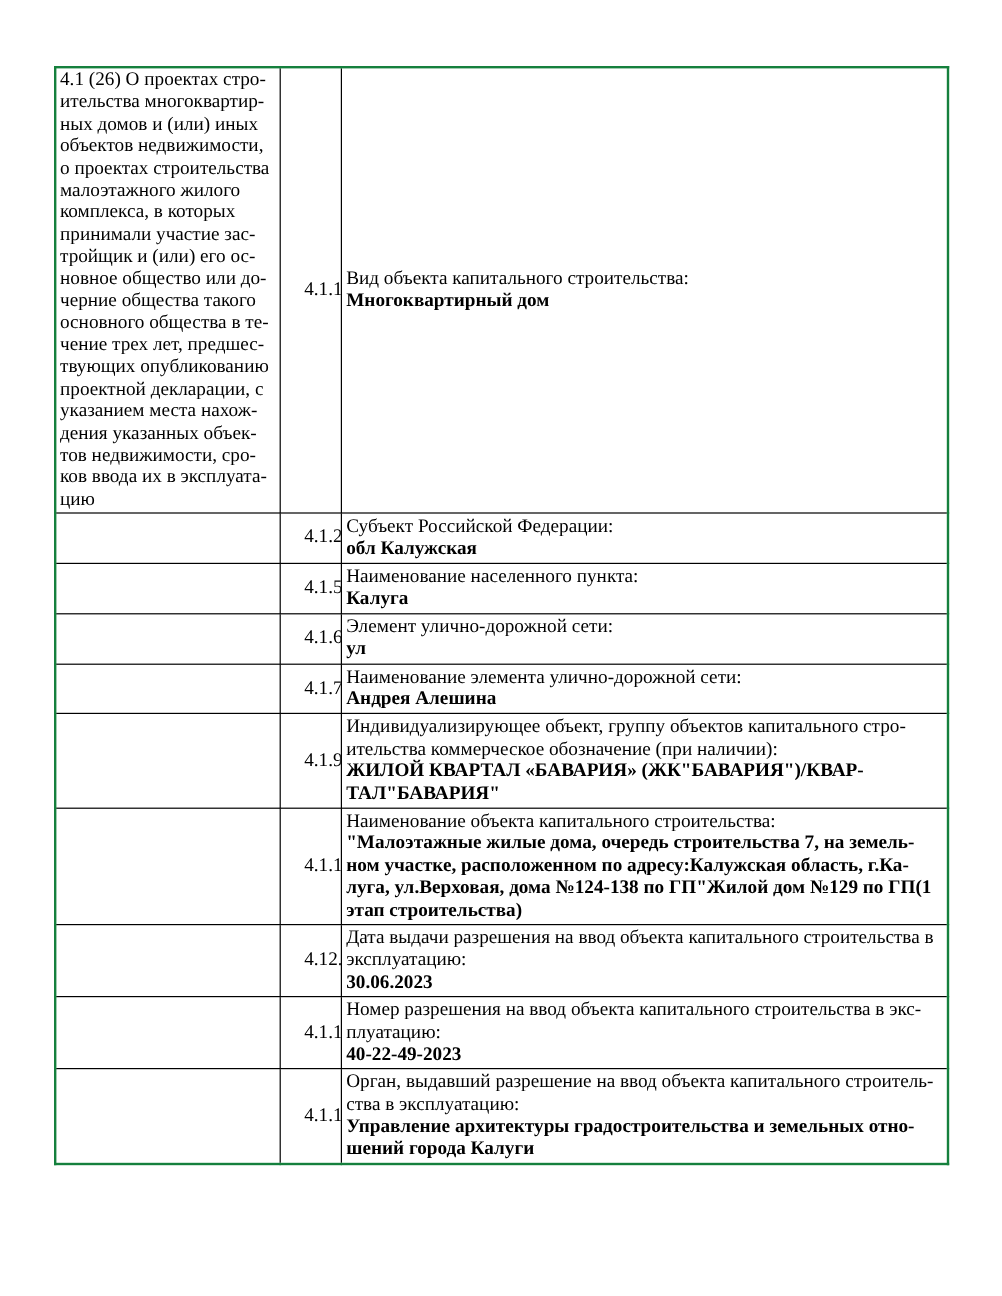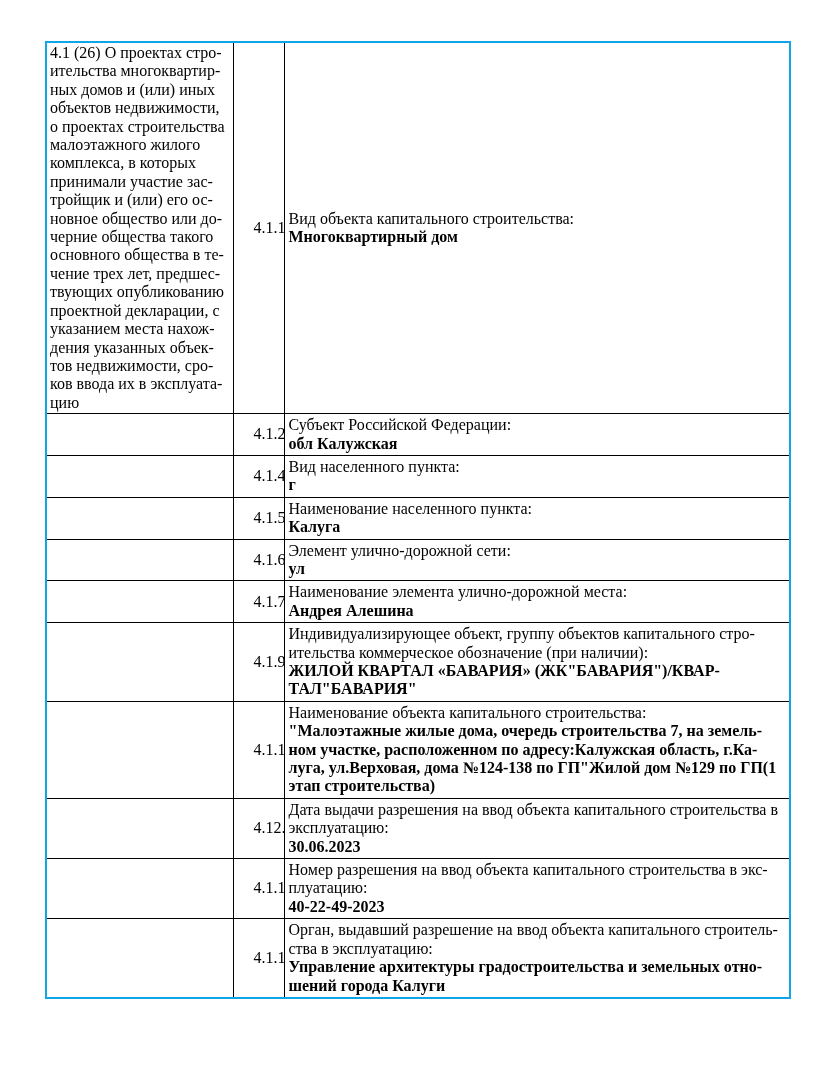--- a/index.html
+++ b/index.html
@@ -11,25 +11,25 @@
     width: 835px;
     height: 1080px;
     position: relative;
     font-family: "Liberation Serif", "DejaVu Serif", serif;
     color: #000000;
     overflow: hidden;
   }
   table.decl-table {
     position: absolute;
     left: 45px;
-    top: 41px;
+    top: 55px;
     width: 744px;
     border-collapse: collapse;
     table-layout: fixed;
-    border: 2px solid #0ea5e9;
+    border: 2px solid #15803d;
   }
   table.decl-table td {
     border: 1px solid #000000;
     font-size: 16px;
     line-height: 18.4px;
     overflow: hidden;
   }
   td.desc {
     white-space: pre-line;
     vertical-align: top;
@@ -85,40 +85,34 @@
 <b>Многоквартирный дом</b></td>
       </tr>
       <tr>
         <td class="desc"></td>
         <td class="num">4.1.2</td>
         <td class="content"><span>Субъект Российской Федерации:</span>
 <b>обл Калужская</b></td>
       </tr>
       <tr>
         <td class="desc"></td>
-        <td class="num">4.1.4</td>
-        <td class="content"><span>Вид населенного пункта:</span>
-<b>г</b></td>
-      </tr>
-      <tr>
-        <td class="desc"></td>
         <td class="num">4.1.5</td>
         <td class="content"><span>Наименование населенного пункта:</span>
 <b>Калуга</b></td>
       </tr>
       <tr>
         <td class="desc"></td>
         <td class="num">4.1.6</td>
         <td class="content"><span>Элемент улично-дорожной сети:</span>
 <b>ул</b></td>
       </tr>
       <tr>
         <td class="desc"></td>
         <td class="num">4.1.7</td>
-        <td class="content"><span>Наименование элемента улично-дорожной места:</span>
+        <td class="content"><span>Наименование элемента улично-дорожной сети:</span>
 <b>Андрея Алешина</b></td>
       </tr>
       <tr>
         <td class="desc"></td>
         <td class="num">4.1.9</td>
         <td class="content"><span>Индивидуализирующее объект, группу объектов капитального стро-
 ительства коммерческое обозначение (при наличии):</span>
 <b>ЖИЛОЙ КВАРТАЛ «БАВАРИЯ» (ЖК"БАВАРИЯ")/КВАР-
 ТАЛ"БАВАРИЯ"</b></td>
       </tr>

